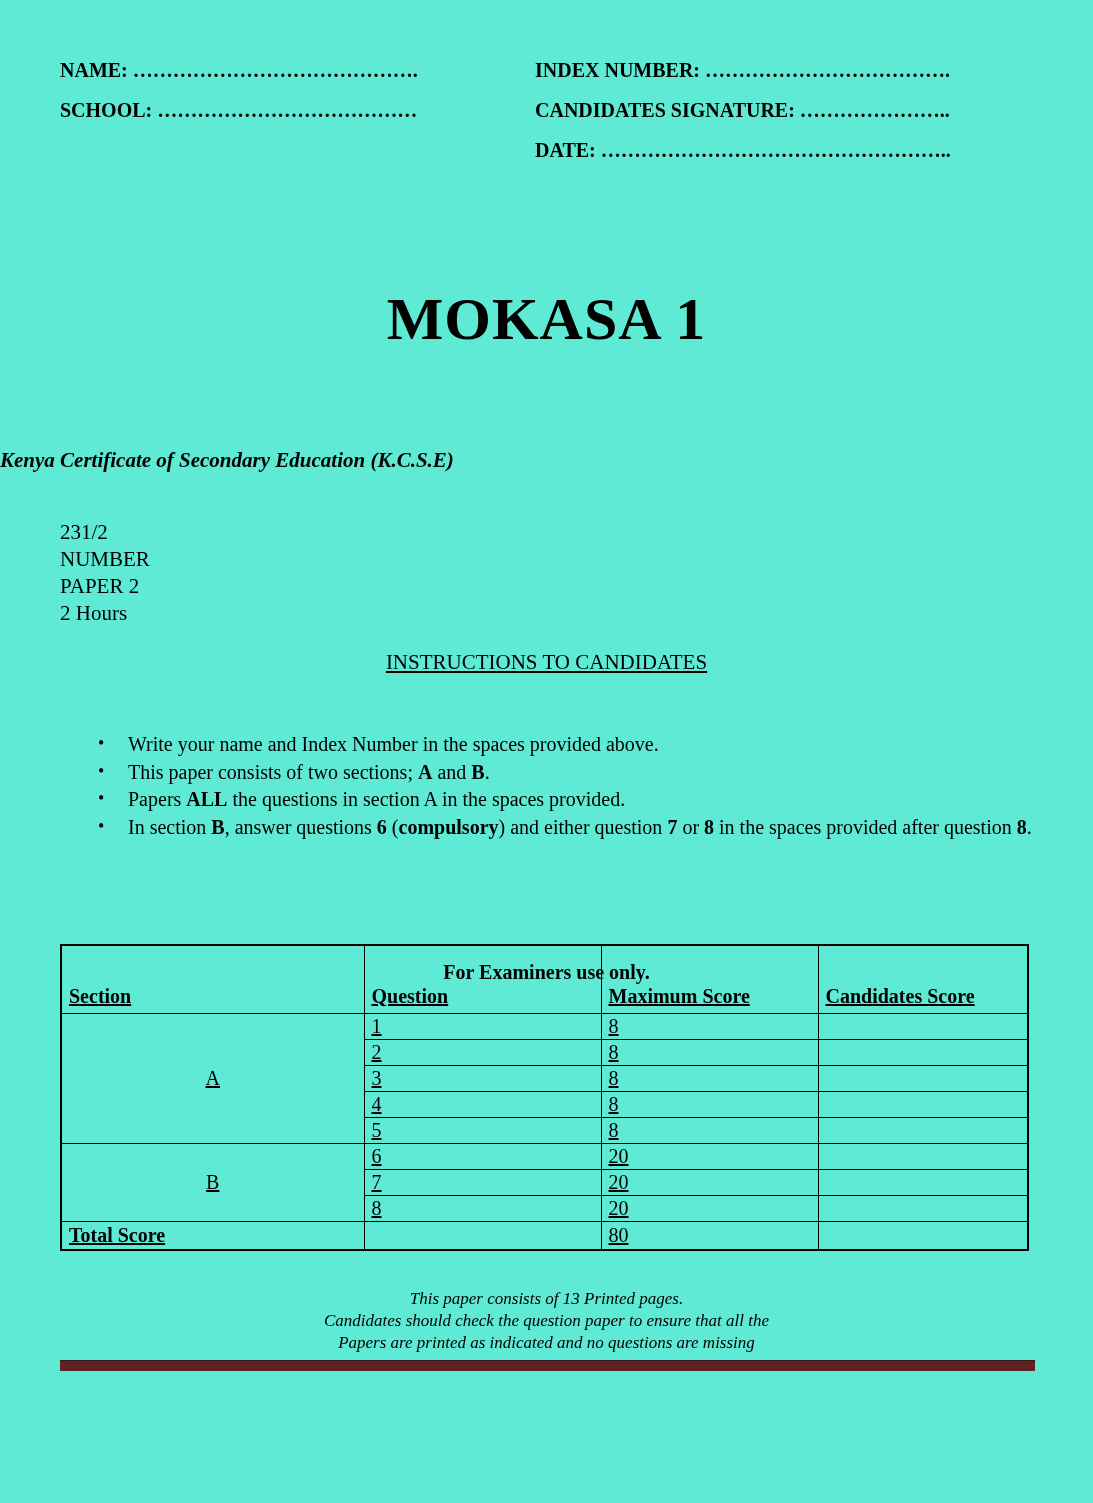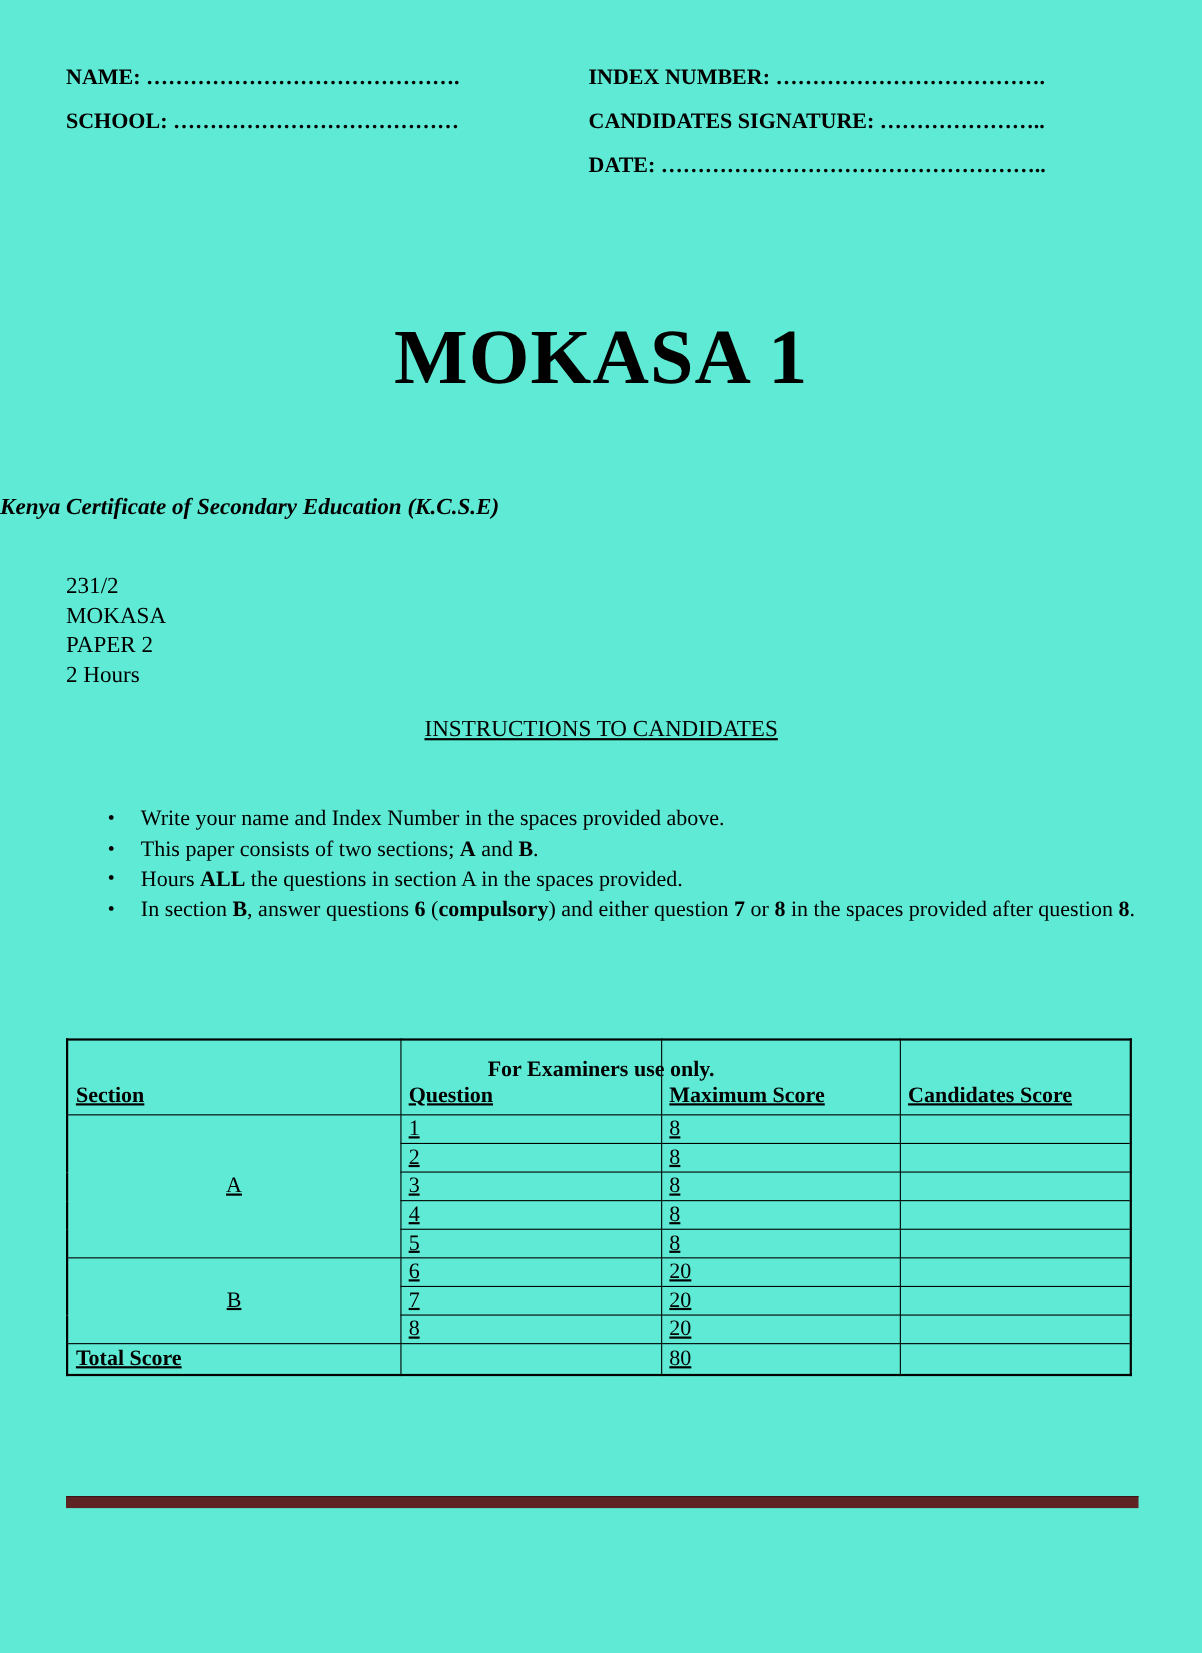--- a/index.html
+++ b/index.html
@@ -9,21 +9,21 @@
   }
   
   .id-fields{position:absolute;top:58px;left:60px;right:50px;display:flex;
     font-weight:bold;font-size:20px;}
   .id-col{display:flex;flex-direction:column;gap:16px;}
   .id-col.left{width:475px;flex:0 0 475px;}
   .id-col.right{flex:1;}
   .field{white-space:nowrap;height:24px;line-height:24px;}
   
   .title{position:absolute;top:288px;left:0;width:100%;text-align:center;
-    font-size:71px;font-weight:bold;line-height:1.05;letter-spacing:1px;margin:0;}
+    font-size:60px;font-weight:bold;line-height:1.05;letter-spacing:1px;margin:0;}
   .subtitle{position:absolute;top:448px;left:0;width:100%;text-align:left;
     font-size:21px;font-weight:bold;font-style:italic;}
   
   .paper-details{position:absolute;top:519px;left:60px;font-size:21px;line-height:27px;}
   
   .instructions-heading{position:absolute;top:650px;left:0;width:100%;text-align:center;
     font-size:21px;font-weight:normal;text-decoration:underline;margin:0;}
   .bullets{position:absolute;top:731px;left:96px;right:48px;margin:0;padding:0;
     list-style:none;font-size:20px;}
   .bullets li{position:relative;padding-left:32px;line-height:27.5px;}
@@ -78,39 +78,39 @@
         <span>……………………………………………..</span>
       </div>
     </div>
   </div>
 
   <h1 class="title">MOKASA 1</h1>
   <div class="subtitle">Kenya Certificate of Secondary Education (K.C.S.E)</div>
 
   <div class="paper-details">
     <div>231/2</div>
-    <div>MOKASA</div>
+    <div>NUMBER</div>
     <div>PAPER 2</div>
     <div>2 Hours</div>
   </div>
 
   <h2 class="instructions-heading">INSTRUCTIONS TO CANDIDATES</h2>
 
   <ul class="bullets">
     <li>
       <span class="marker">•</span>
       <span><span>Write your name and Index Number in the spaces provided above.</span></span>
     </li>
     <li>
       <span class="marker">•</span>
       <span><span>This paper consists of two sections; </span><span class="b">A</span><span> and </span><span class="b">B</span><span>.</span></span>
     </li>
     <li>
       <span class="marker">•</span>
-      <span><span>Hours </span><span class="b">ALL</span><span> the questions in section A in the spaces provided.</span></span>
+      <span><span>Papers </span><span class="b">ALL</span><span> the questions in section A in the spaces provided.</span></span>
     </li>
     <li>
       <span class="marker">•</span>
       <span><span>In section </span><span class="b">B</span><span>, answer questions </span><span class="b">6</span><span> (</span><span class="b">compulsory</span><span>) and either question </span><span class="b">7</span><span> or </span><span class="b">8</span><span> in the spaces provided after question </span><span class="b">8</span><span>.</span></span>
     </li>
   </ul>
 
   <div class="table-caption">For Examiners use only.</div>
 
   <table class="examiner-table">
@@ -173,16 +173,21 @@
       </tr>
       <tr class="total">
         <td class="total-label">Total Score</td>
         <td></td>
         <td>80</td>
         <td></td>
       </tr>
     </tbody>
   </table>
 
+  <div class="note">
+    <div>This paper consists of 13 Printed pages.</div>
+    <div>Candidates should check the question paper to ensure that all the</div>
+    <div>Papers are printed as indicated and no questions are missing</div>
+  </div>
 
   <div class="footer-rule"></div>
 
 </div>
 
 </body></html>

